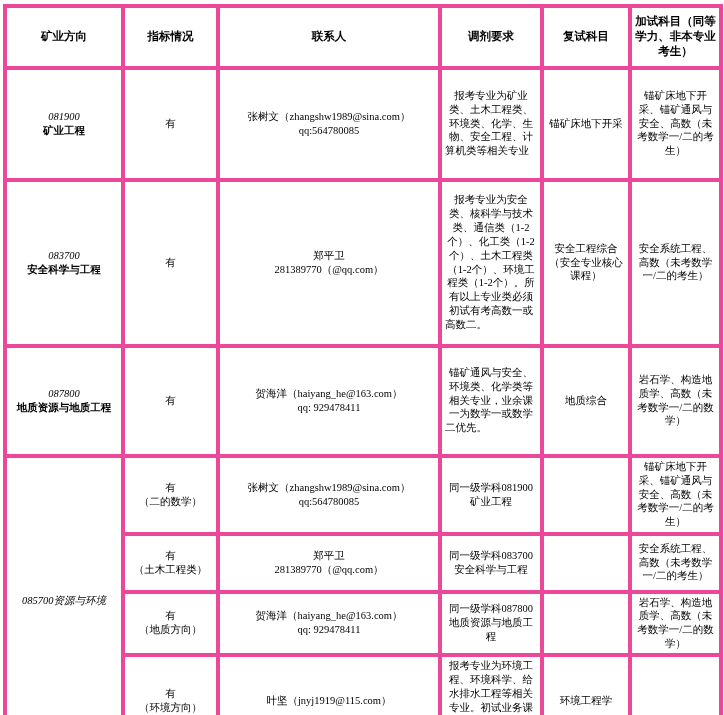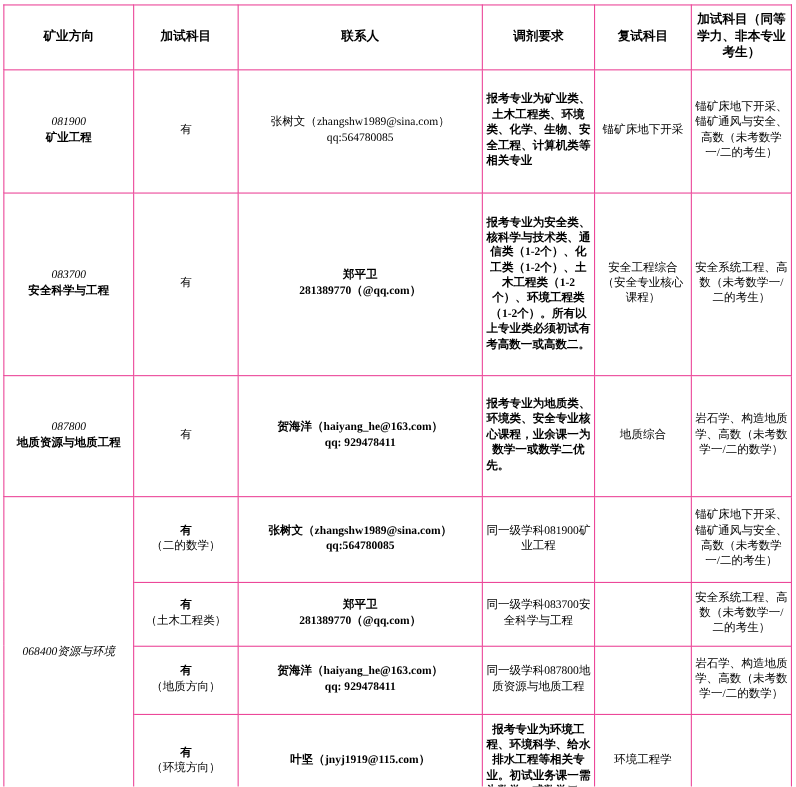--- a/index.html
+++ b/index.html
@@ -21,21 +21,21 @@
     box-sizing: border-box;
     padding: 4px 3px 0 3px;
   }
   table.grid {
     border-collapse: collapse;
     table-layout: fixed;
     width: 716px;
     margin: 0;
   }
   table.grid td, table.grid th {
-    border: 1px solid #ec4899;
+    border: 4px solid #ec4899;
     padding: 2px 3px;
     vertical-align: middle;
     text-align: center;
     font-size: 10.5px;
     line-height: 1.32;
     word-wrap: break-word;
     overflow-wrap: break-word;
   }
   table.grid th {
     font-weight: bold;
@@ -48,44 +48,43 @@
   .c4 { width: 102px; }
   .c5 { width: 88px; }
   .c6 { width: 91px; }
 
   .cell-justify {
     text-align: justify;
     text-align-last: left;
     text-justify: inter-ideograph;
     padding-left: 5px;
     padding-right: 5px;
-    font-weight: bold;
   }
-  .contact-line { display: block; font-weight: bold; }
+  .contact-line { display: block; }
   .subhint { display: block; }
   .disc-major { font-size: 10.5px; display:block;font-weight:bold; }
   .disc-code { display:block;font-style:italic; }
 </style>
 </head>
 <body>
 
 <div class="page">
   <table class="grid">
     <colgroup>
       <col class="c1">
         <col class="c2">
         <col class="c3">
         <col class="c4">
         <col class="c5">
         <col class="c6">
     </colgroup>
     <thead>
       <tr>
         <th>矿业方向</th>
-        <th>加试科目</th>
+        <th>指标情况</th>
         <th>联系人</th>
         <th>调剂要求</th>
         <th>复试科目</th>
         <th>加试科目（同等学力、非本专业考生）</th>
       </tr>
     </thead>
     <tbody>
 
       <tr style="height:112px;">
         <td>
@@ -117,29 +116,29 @@
       <tr style="height:110px;">
         <td>
           <span class="disc-code">087800</span>
           <span class="disc-major">地质资源与地质工程</span>
         </td>
         <td>有</td>
         <td>
           <span class="contact-line">贺海洋（haiyang_he@163.com）</span>
           <span class="contact-line">qq: 929478411</span>
         </td>
-        <td class="cell-justify">报考专业为地质类、环境类、安全专业核心课程，业余课一为数学一或数学二优先。</td>
+        <td class="cell-justify">锚矿通风与安全、环境类、化学类等相关专业，业余课一为数学一或数学二优先。</td>
         <td>地质综合</td>
         <td>岩石学、构造地质学、高数（未考数学一/二的数学）</td>
       </tr>
 
       <tr style="height:78px;">
         <td rowspan="4">
           <span class="disc-code">
-            <span>068400</span><span>资源与环境</span>
+            <span>085700</span><span>资源与环境</span>
           </span>
         </td>
         <td>
           <span class="contact-line">有</span>
           <span class="subhint">（二的数学）</span>
         </td>
         <td>
           <span class="contact-line">张树文（zhangshw1989@sina.com）</span>
           <span class="contact-line">qq:564780085</span>
         </td>

